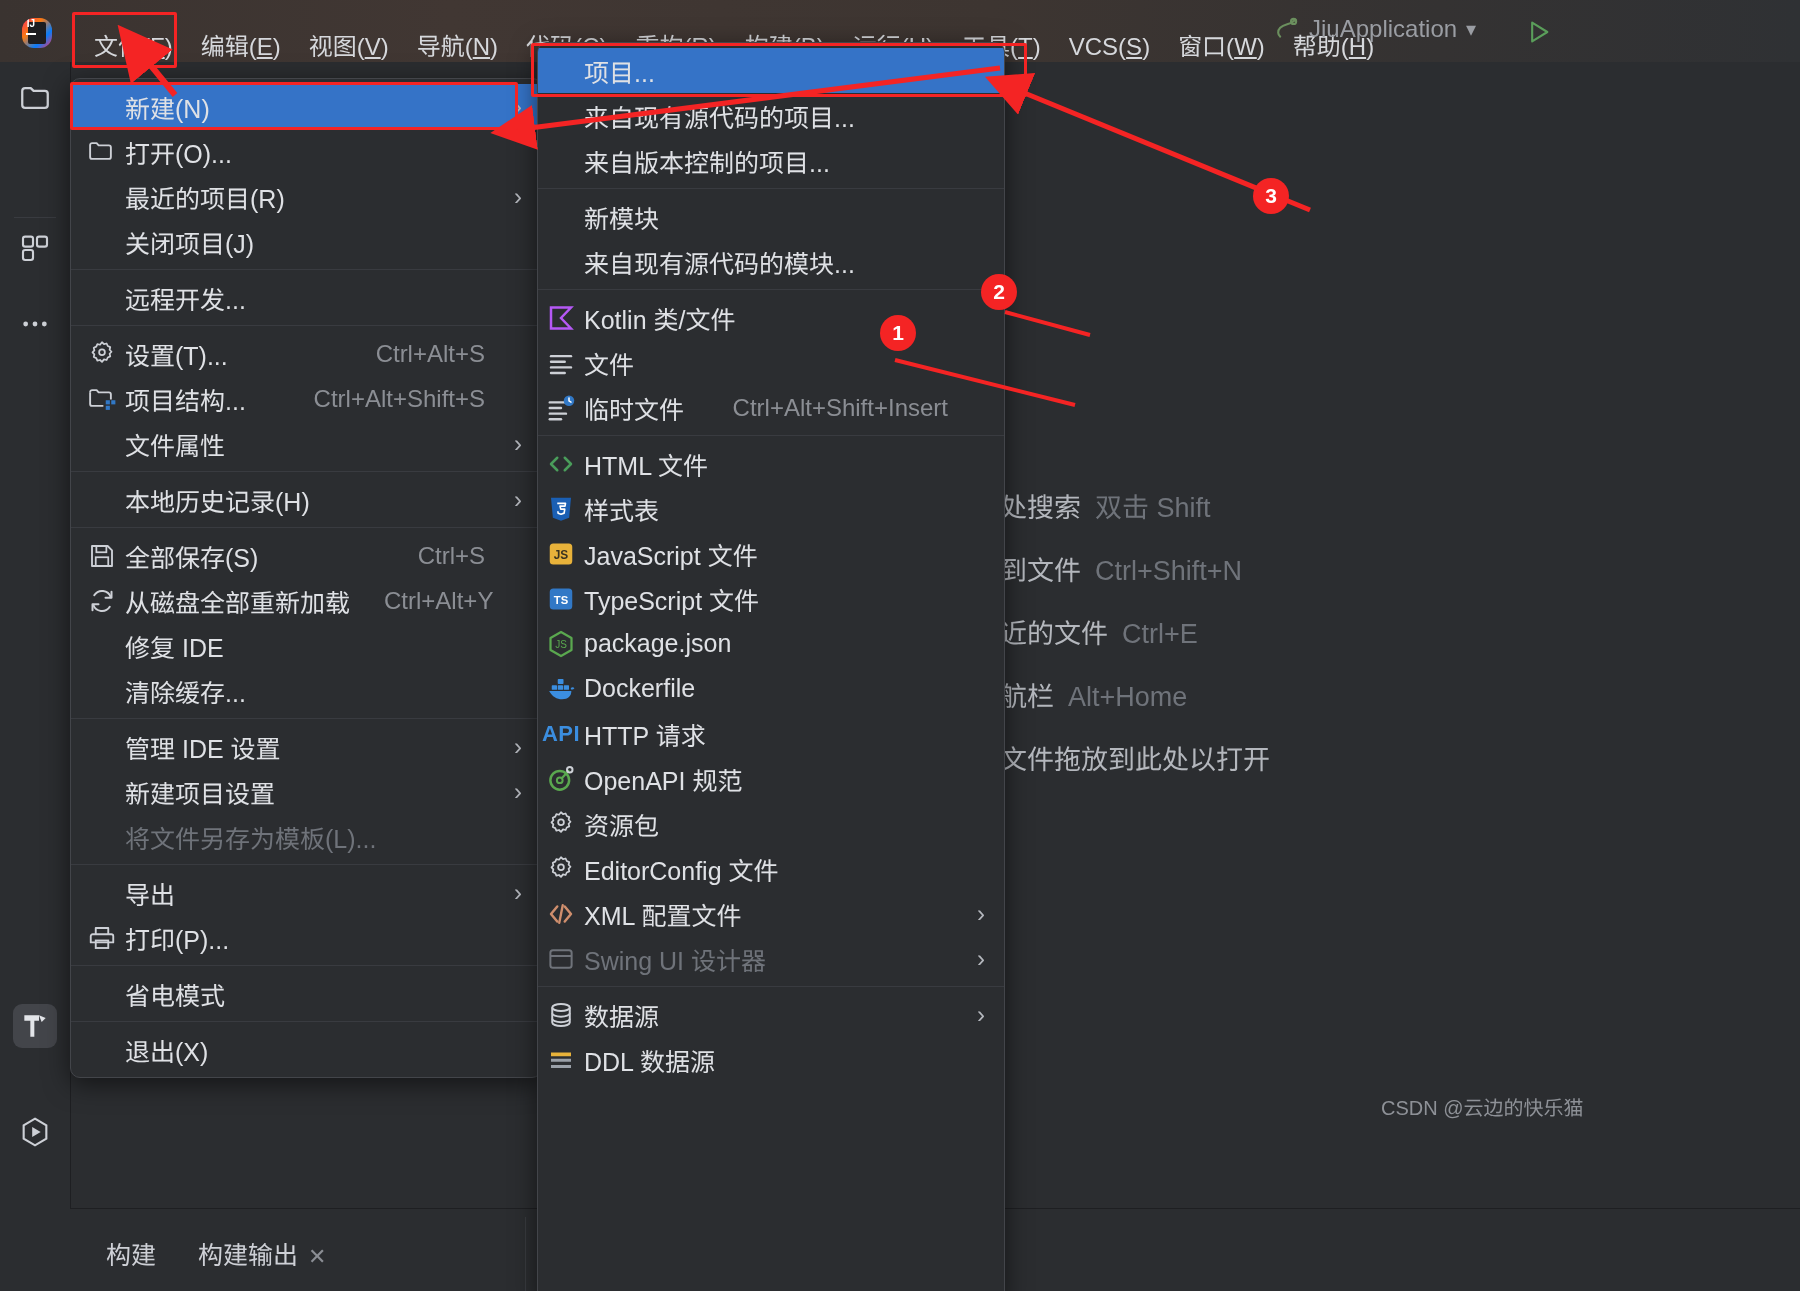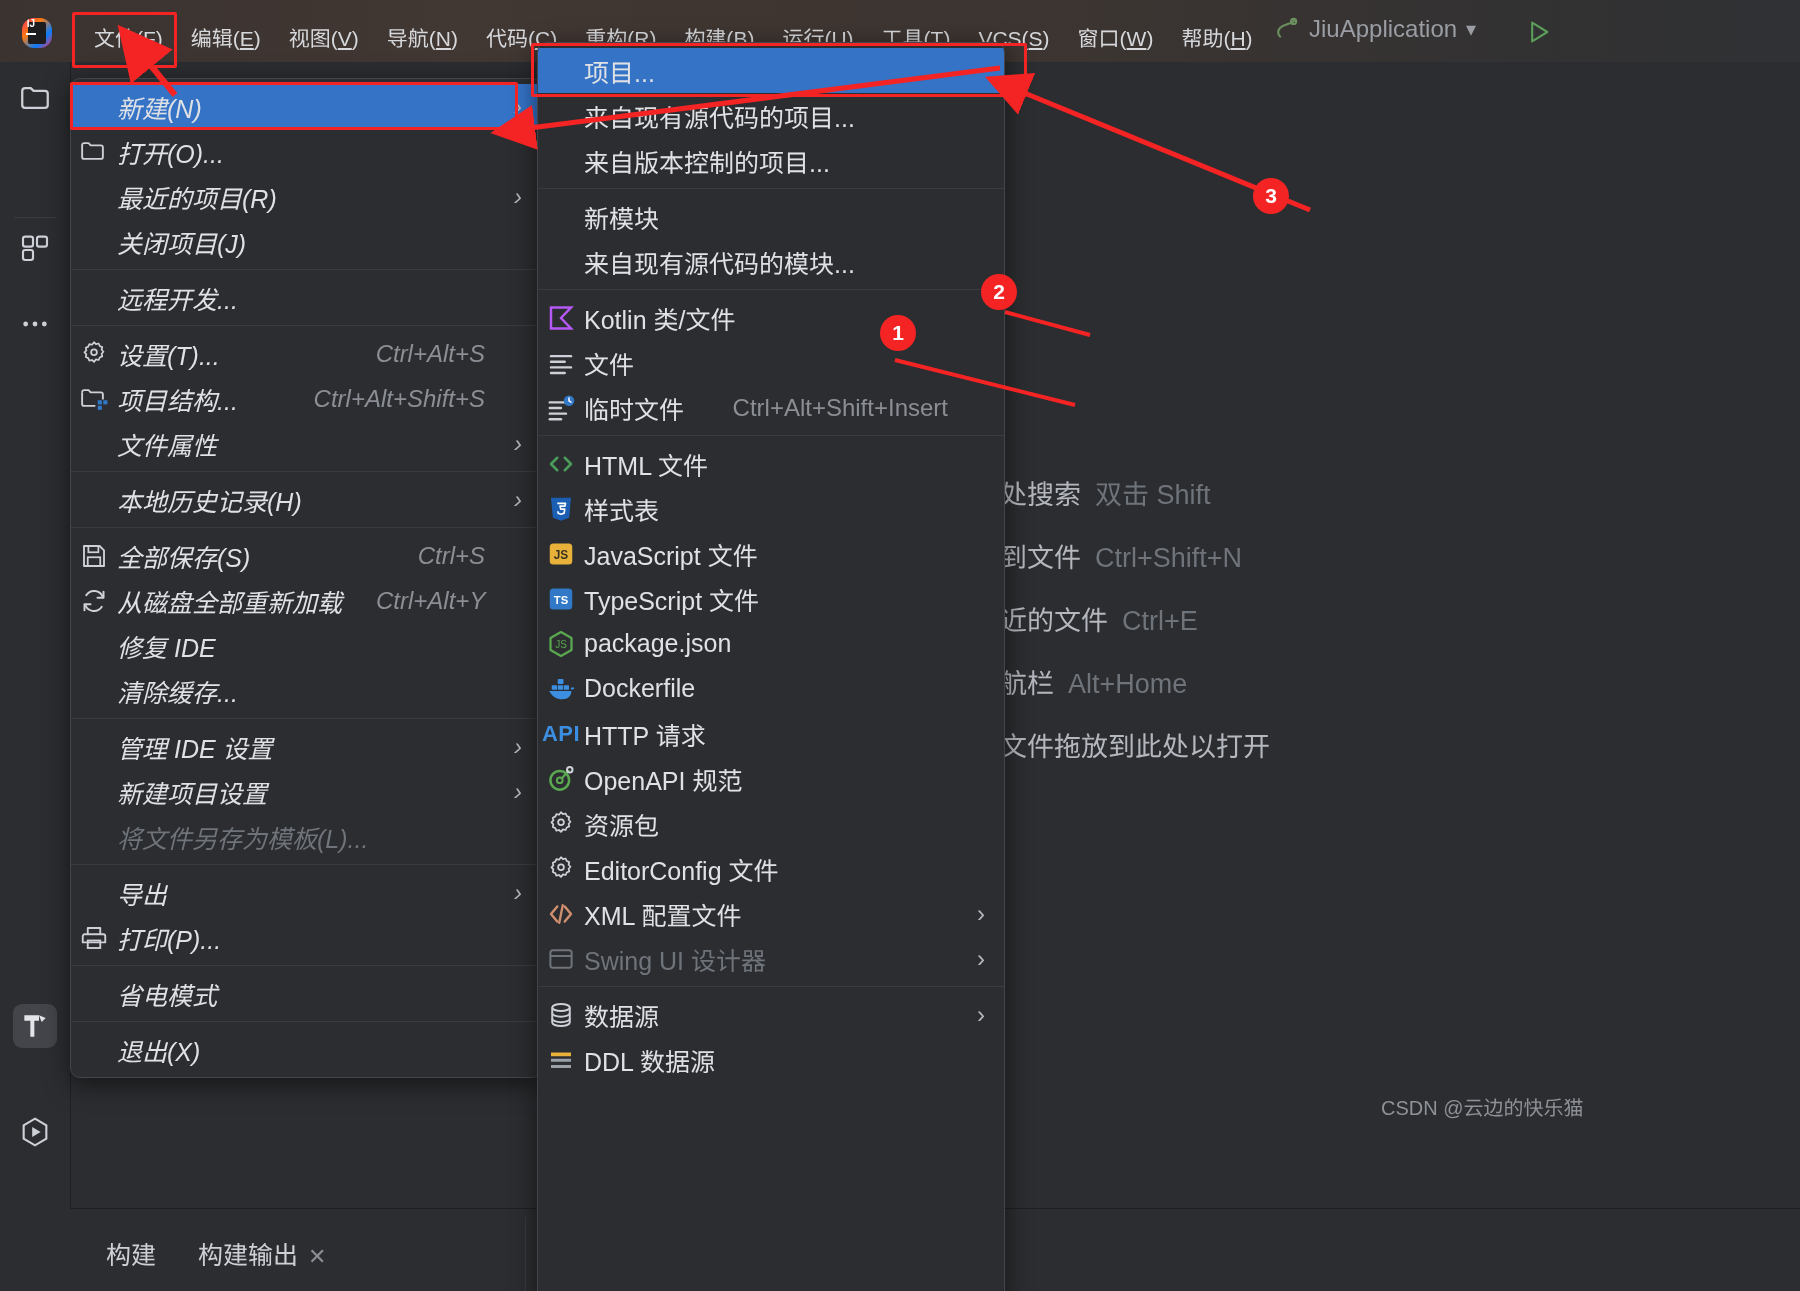--- a/index.html
+++ b/index.html
@@ -29,21 +29,21 @@
   }
   #ij-logo .ij-txt{
     position:absolute;left:0;top:0;width:18px;height:22px;color:#fff;
     font-size:10px;font-family:"Liberation Sans",sans-serif;font-weight:bold;
     text-align:center;line-height:12px;letter-spacing:0px;
   }
   #ij-logo .ij-bar{position:absolute;left:4px;top:15px;width:10px;height:2px;background:#fff;}
 
   .menu-top{
     position:relative;
-    font-size:21px;color:#d6d8dc;padding:8px 14px;white-space:nowrap;
+    font-size:24px;color:#d6d8dc;padding:16px 14px;white-space:nowrap;
     line-height:30px;
   }
   .menu-top u{text-decoration:underline;}
   #menubar-items{position:absolute;left:80px;top:16px;display:flex;align-items:center;}
 
   #runcfg{
     position:absolute;left:1272px;top:15px;display:flex;align-items:center;gap:9px;
     color:#9a9da3;font-size:24px;
   }
   #runcfg .leaf{width:28px;height:28px;position:relative;}
@@ -56,21 +56,21 @@
   }
   .rail-ico{
     position:absolute;left:13px;width:44px;height:44px;border-radius:9px;
     display:flex;align-items:center;justify-content:center;
   }
   .rail-ico.sel{background:#43454a;}
   #rail-sep{position:absolute;left:14px;top:155px;width:42px;height:1px;background:#393b40;}
 
   
   #hints{
-    position:absolute;left:1000px;top:464px;width:700px;
+    position:absolute;left:1000px;top:477px;width:700px;
     font-size:27px;color:#b4b7bd;line-height:63px;
   }
   #hints .k{color:#6f737a;margin-left:14px;}
 
   
   #bottom-panel{
     position:absolute;left:70px;top:1208px;width:1730px;height:126px;
     background:#2b2d30;border-top:1px solid #1e1f22;
   }
   #bottom-tabs{position:absolute;left:36px;top:26px;display:flex;align-items:center;gap:42px;}
@@ -98,21 +98,21 @@
   .mi .ico{
     width:46px;min-width:46px;height:30px;display:flex;align-items:center;justify-content:center;
   }
   .mi .lbl{flex:1;}
   .mi .acc{color:#8b8e94;font-size:24px;margin-left:34px;padding-right:4px;}
   .mi .arrow{color:#b4b7bd;font-size:24px;width:22px;text-align:center;margin-left:18px;}
   .sep{height:1px;background:#393b40;margin:5px 0;}
 
   
   #file-menu{left:70px;top:78px;width:470px;}
-  #file-menu .mi{padding-left:0;font-style:italic;}
+  #file-menu .mi{padding-left:8px;}
   #file-menu .mi .lbl{margin-left:0;}
 
   
   #new-menu{left:537px;top:42px;width:466px;height:1248px;overflow:hidden;border-bottom:none;border-radius:10px 10px 0 0;}
 
   
   .svgi{display:block;}
 
   
   #anno{position:absolute;left:0;top:0;width:1800px;height:1291px;pointer-events:none;}

